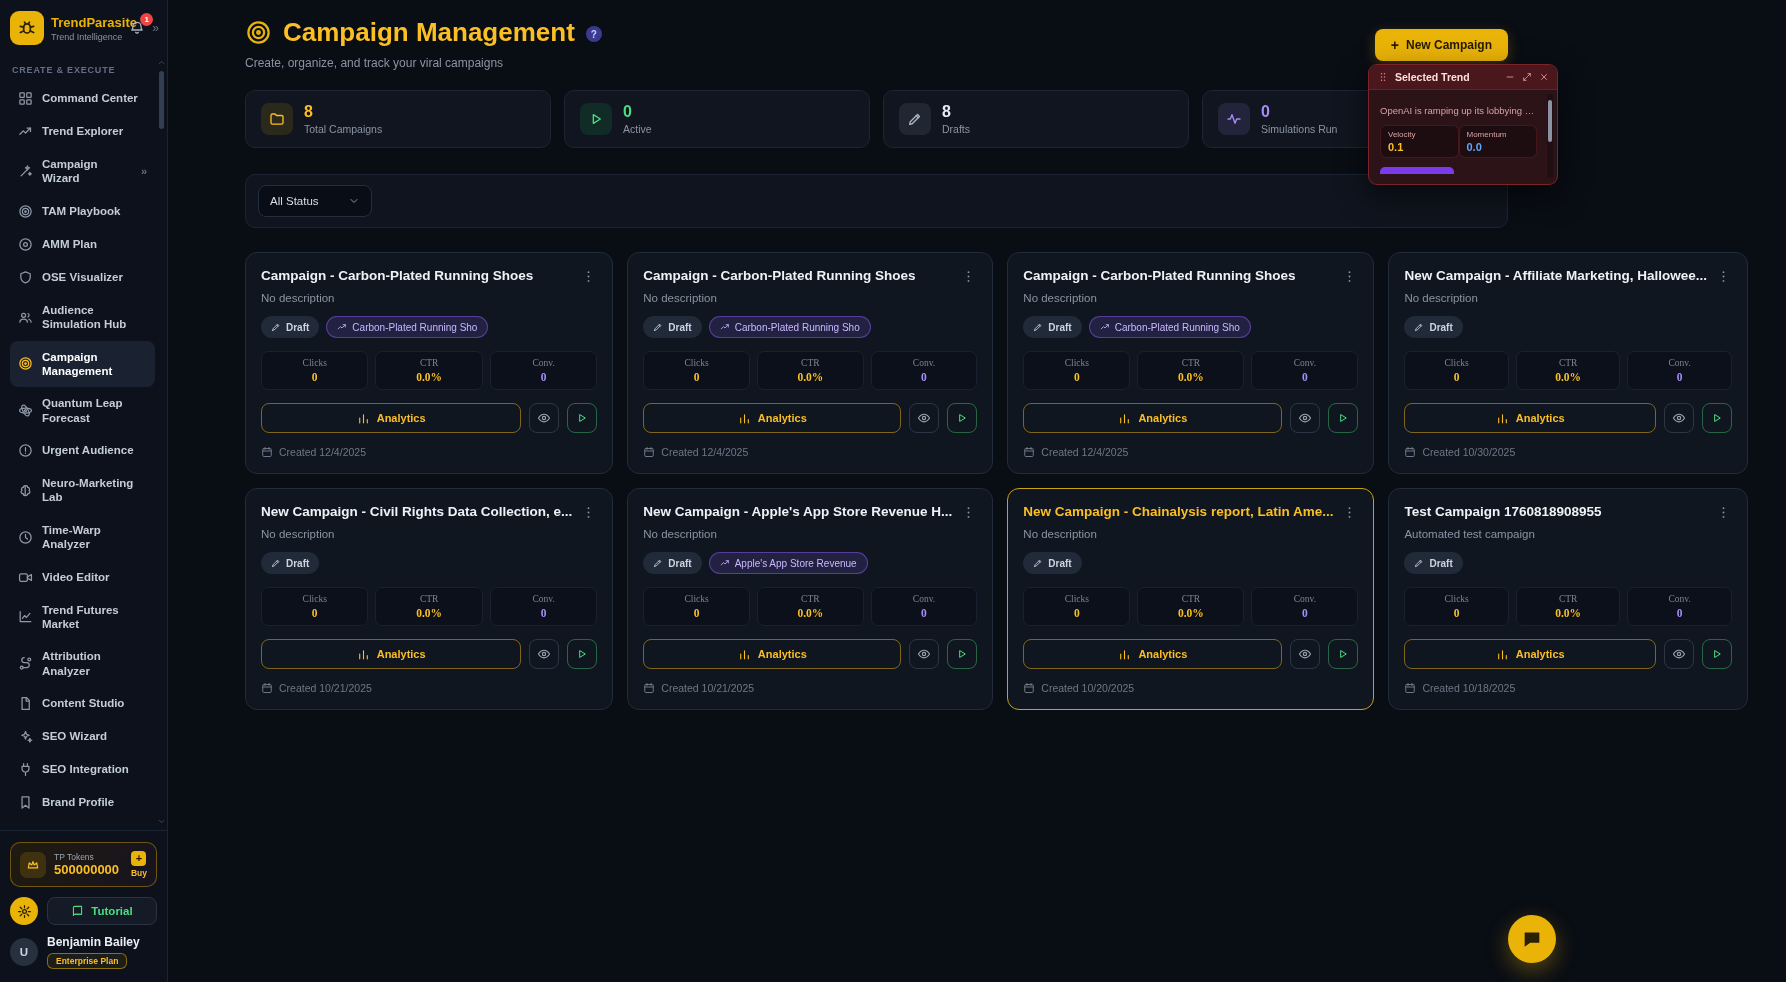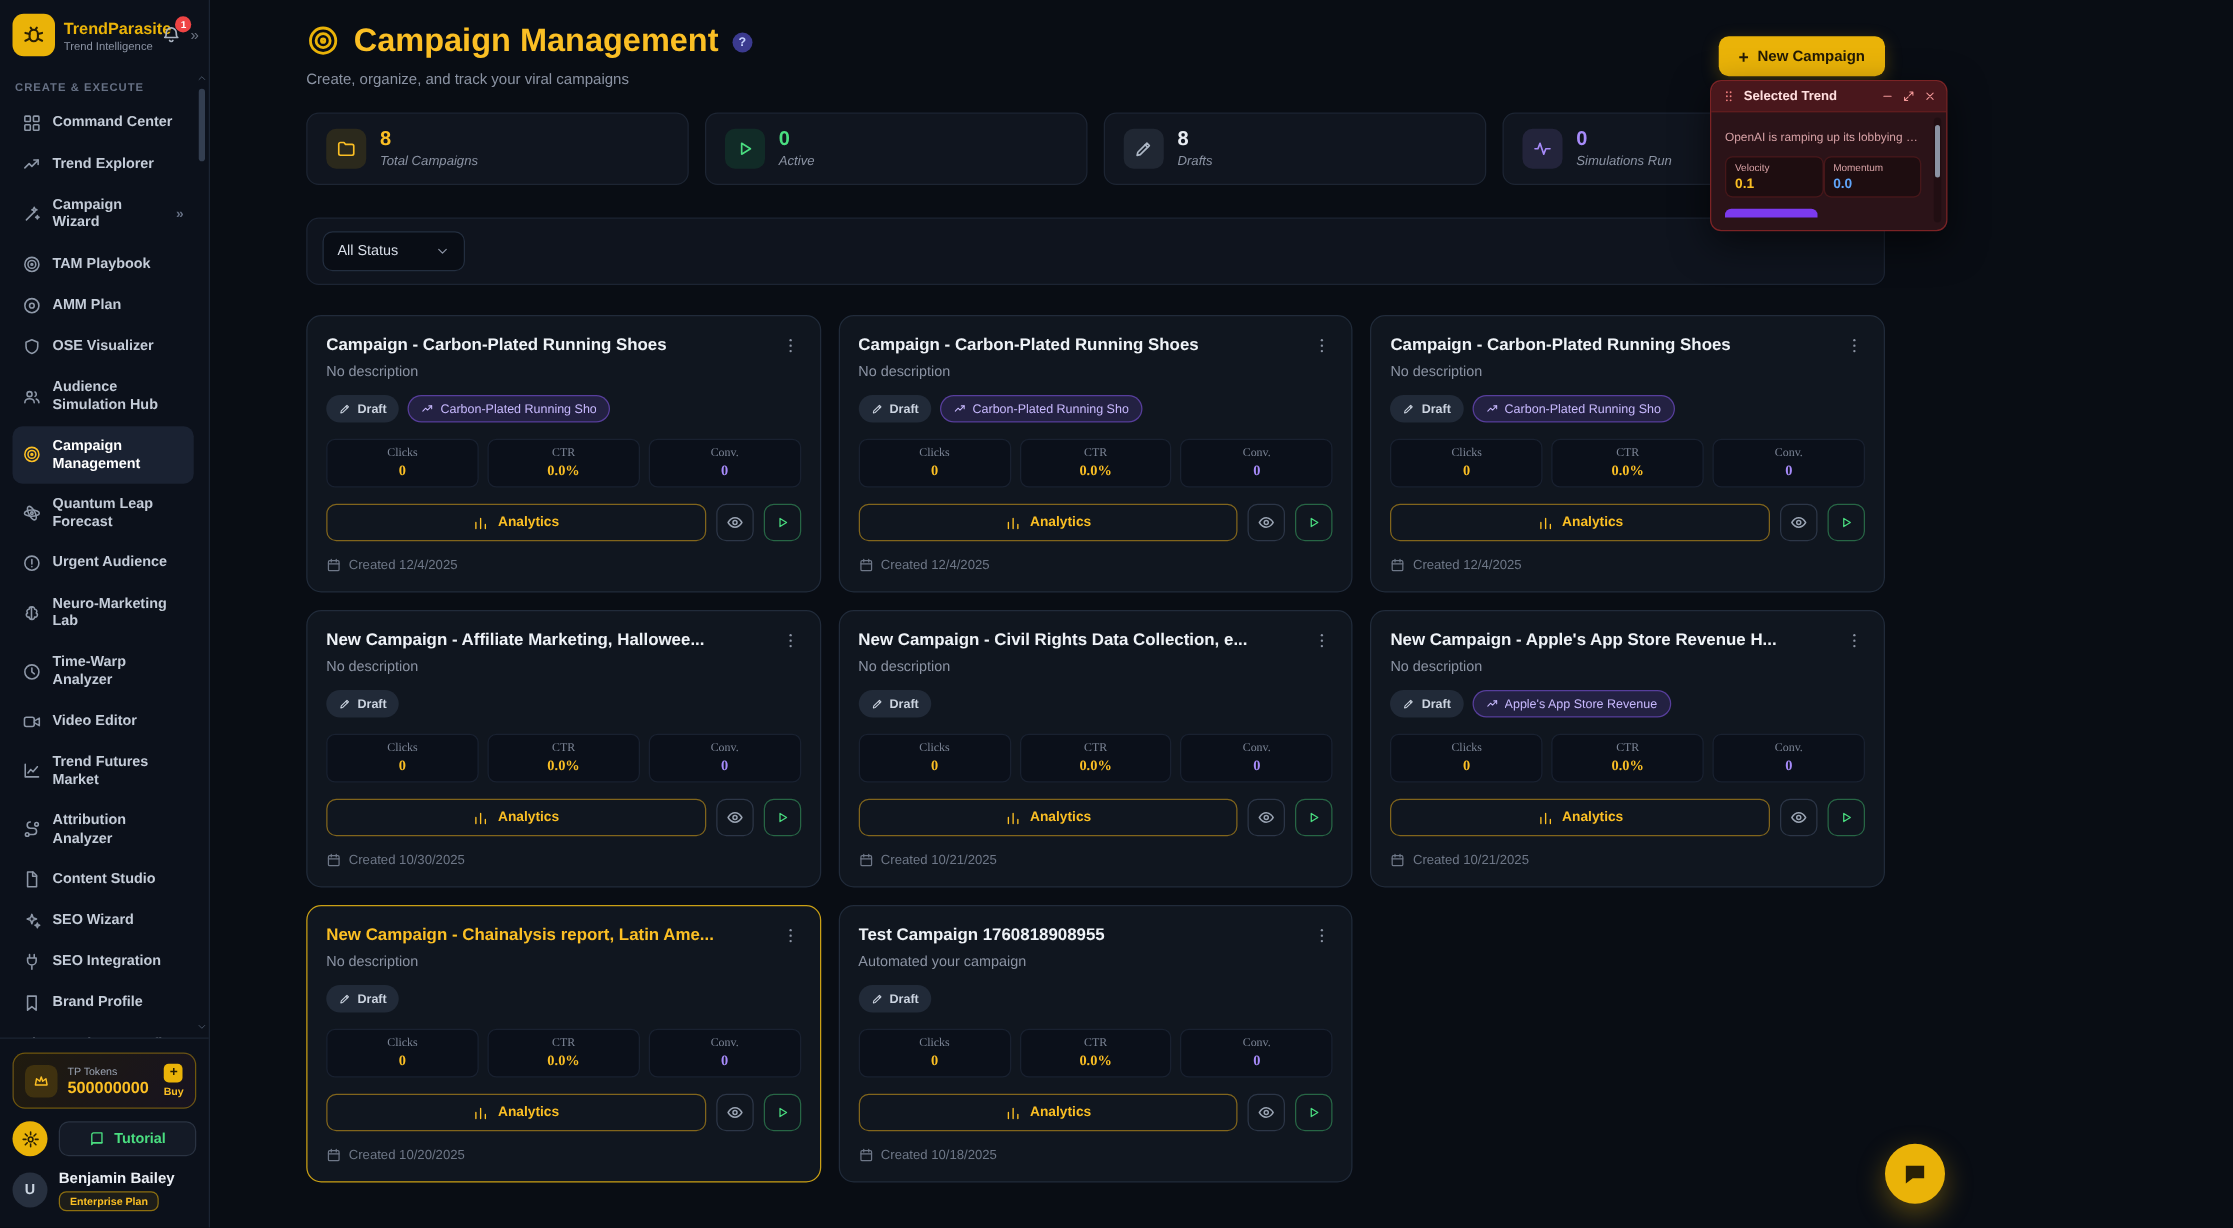--- a/index.html
+++ b/index.html
@@ -60,29 +60,29 @@
 .new-campaign .plus{font-size:14px;line-height:1;}
 .stats{display:flex;gap:13px;margin-top:20px;}
 .stat{flex:1;height:58px;background:#10151f;border:1px solid #1d2533;border-radius:10px;display:flex;align-items:center;gap:11px;padding:0 15px;}
 .stat-ic{width:32px;height:32px;border-radius:8px;display:flex;align-items:center;justify-content:center;flex:none;}
 .ic-amber{background:rgba(234,179,8,.13);color:#fbbf24;}
 .ic-green{background:rgba(34,197,94,.13);color:#4ade80;}
 .ic-gray{background:rgba(148,163,184,.13);color:#aeb8c6;}
 .ic-purple{background:rgba(167,139,250,.13);color:#a78bfa;}
 .stat-value{font-size:16px;font-weight:bold;line-height:1.1;}
 .v-amber{color:#fbbf24}.v-green{color:#4ade80}.v-gray{color:#e8ecf2}.v-purple{color:#a78bfa}
-.stat-label{font-size:10.5px;color:#8b93a3;margin-top:2px;font-style:italic;}
+.stat-label{font-size:10.5px;color:#8b93a3;margin-top:2px;}
 .toolbar{margin-top:26px;background:#0f141e;border:1px solid #1c2433;border-radius:10px;padding:10px 12px;display:flex;align-items:center;gap:12px;}
 .search{flex:1;height:32px;background:#090d15;border:1px solid #232e3f;border-radius:8px;display:flex;align-items:center;gap:9px;padding:0 11px;color:#667084;}
 .search-input{flex:1;background:transparent;border:none;outline:none;color:#e2e8f0;font-size:11.5px;font-family:inherit;}
 .search-input::placeholder{color:#667084;}
 .status-select{width:114px;height:32px;background:#090d15;border:1px solid #232e3f;border-radius:8px;display:flex;align-items:center;justify-content:space-between;padding:0 11px;font-size:11.5px;color:#d8dee8;cursor:pointer;flex:none;}
 .status-select svg{color:#8b93a3;}
 .toolbar-spacer{width:133px;flex:none;}
-.grid{margin-top:24px;display:grid;grid-template-columns:repeat(3,1fr);gap:14px;}
+.grid{margin-top:24px;display:grid;grid-template-columns:repeat(4,1fr);gap:14px;}
 .card{background:#10161f;border:1px solid #212b3a;border-radius:12px;padding:15px;cursor:pointer;}
 .card.selected{border-color:#caa015;}
 .card-head{display:flex;align-items:flex-start;gap:8px;}
 .card-title{flex:1;min-width:0;font-size:13.5px;font-weight:bold;color:#eef2f7;white-space:nowrap;overflow:hidden;text-overflow:ellipsis;}
 .card.selected .card-title{color:#fbbf24;}
 .menu-btn{color:#8b93a3;cursor:pointer;padding:1px;}
 .card-desc{margin-top:7px;font-size:11.5px;color:#8b93a3;}
 .badges{margin-top:12px;display:flex;gap:7px;min-height:22px;}
 .badge-draft{display:inline-flex;align-items:center;gap:5px;background:#212a38;color:#ccd4e0;font-size:10px;font-weight:600;border-radius:11px;padding:4px 10px;}
 .badge-trend{display:inline-flex;align-items:center;gap:5px;background:rgba(139,92,246,.16);border:1px solid rgba(139,92,246,.5);color:#c7b8fd;font-size:10px;font-weight:400;border-radius:11px;padding:3px 10px;max-width:198px;}
@@ -875,21 +875,21 @@
               <div class="menu-btn">
                 <svg width="15" height="15" viewBox="0 0 24 24" fill="none" stroke="currentColor" stroke-width="2" stroke-linecap="round" stroke-linejoin="round">
                   <g fill="currentColor" stroke="none">
                     <circle cx="12" cy="5" r="1.5"></circle>
                     <circle cx="12" cy="12" r="1.5"></circle>
                     <circle cx="12" cy="19" r="1.5"></circle>
                   </g>
                 </svg>
               </div>
             </div>
-            <div class="card-desc">Automated your campaign</div>
+            <div class="card-desc">Automated test campaign</div>
             <div class="badges">
               <span class="badge-draft"><svg width="10" height="10" viewBox="0 0 24 24" fill="none" stroke="currentColor" stroke-width="2" stroke-linecap="round" stroke-linejoin="round">
                   <path d="M4 20l.9-3.8L15.8 5.3l2.9 2.9L7.8 19.1 4 20z"></path>
                   <path d="M13.8 7.3l2.9 2.9"></path>
                 </svg>Draft</span>
             </div>
             <div class="metrics">
               <div class="metric">
                 <div class="metric-label">Clicks</div>
                 <div class="metric-value amber">0</div>

